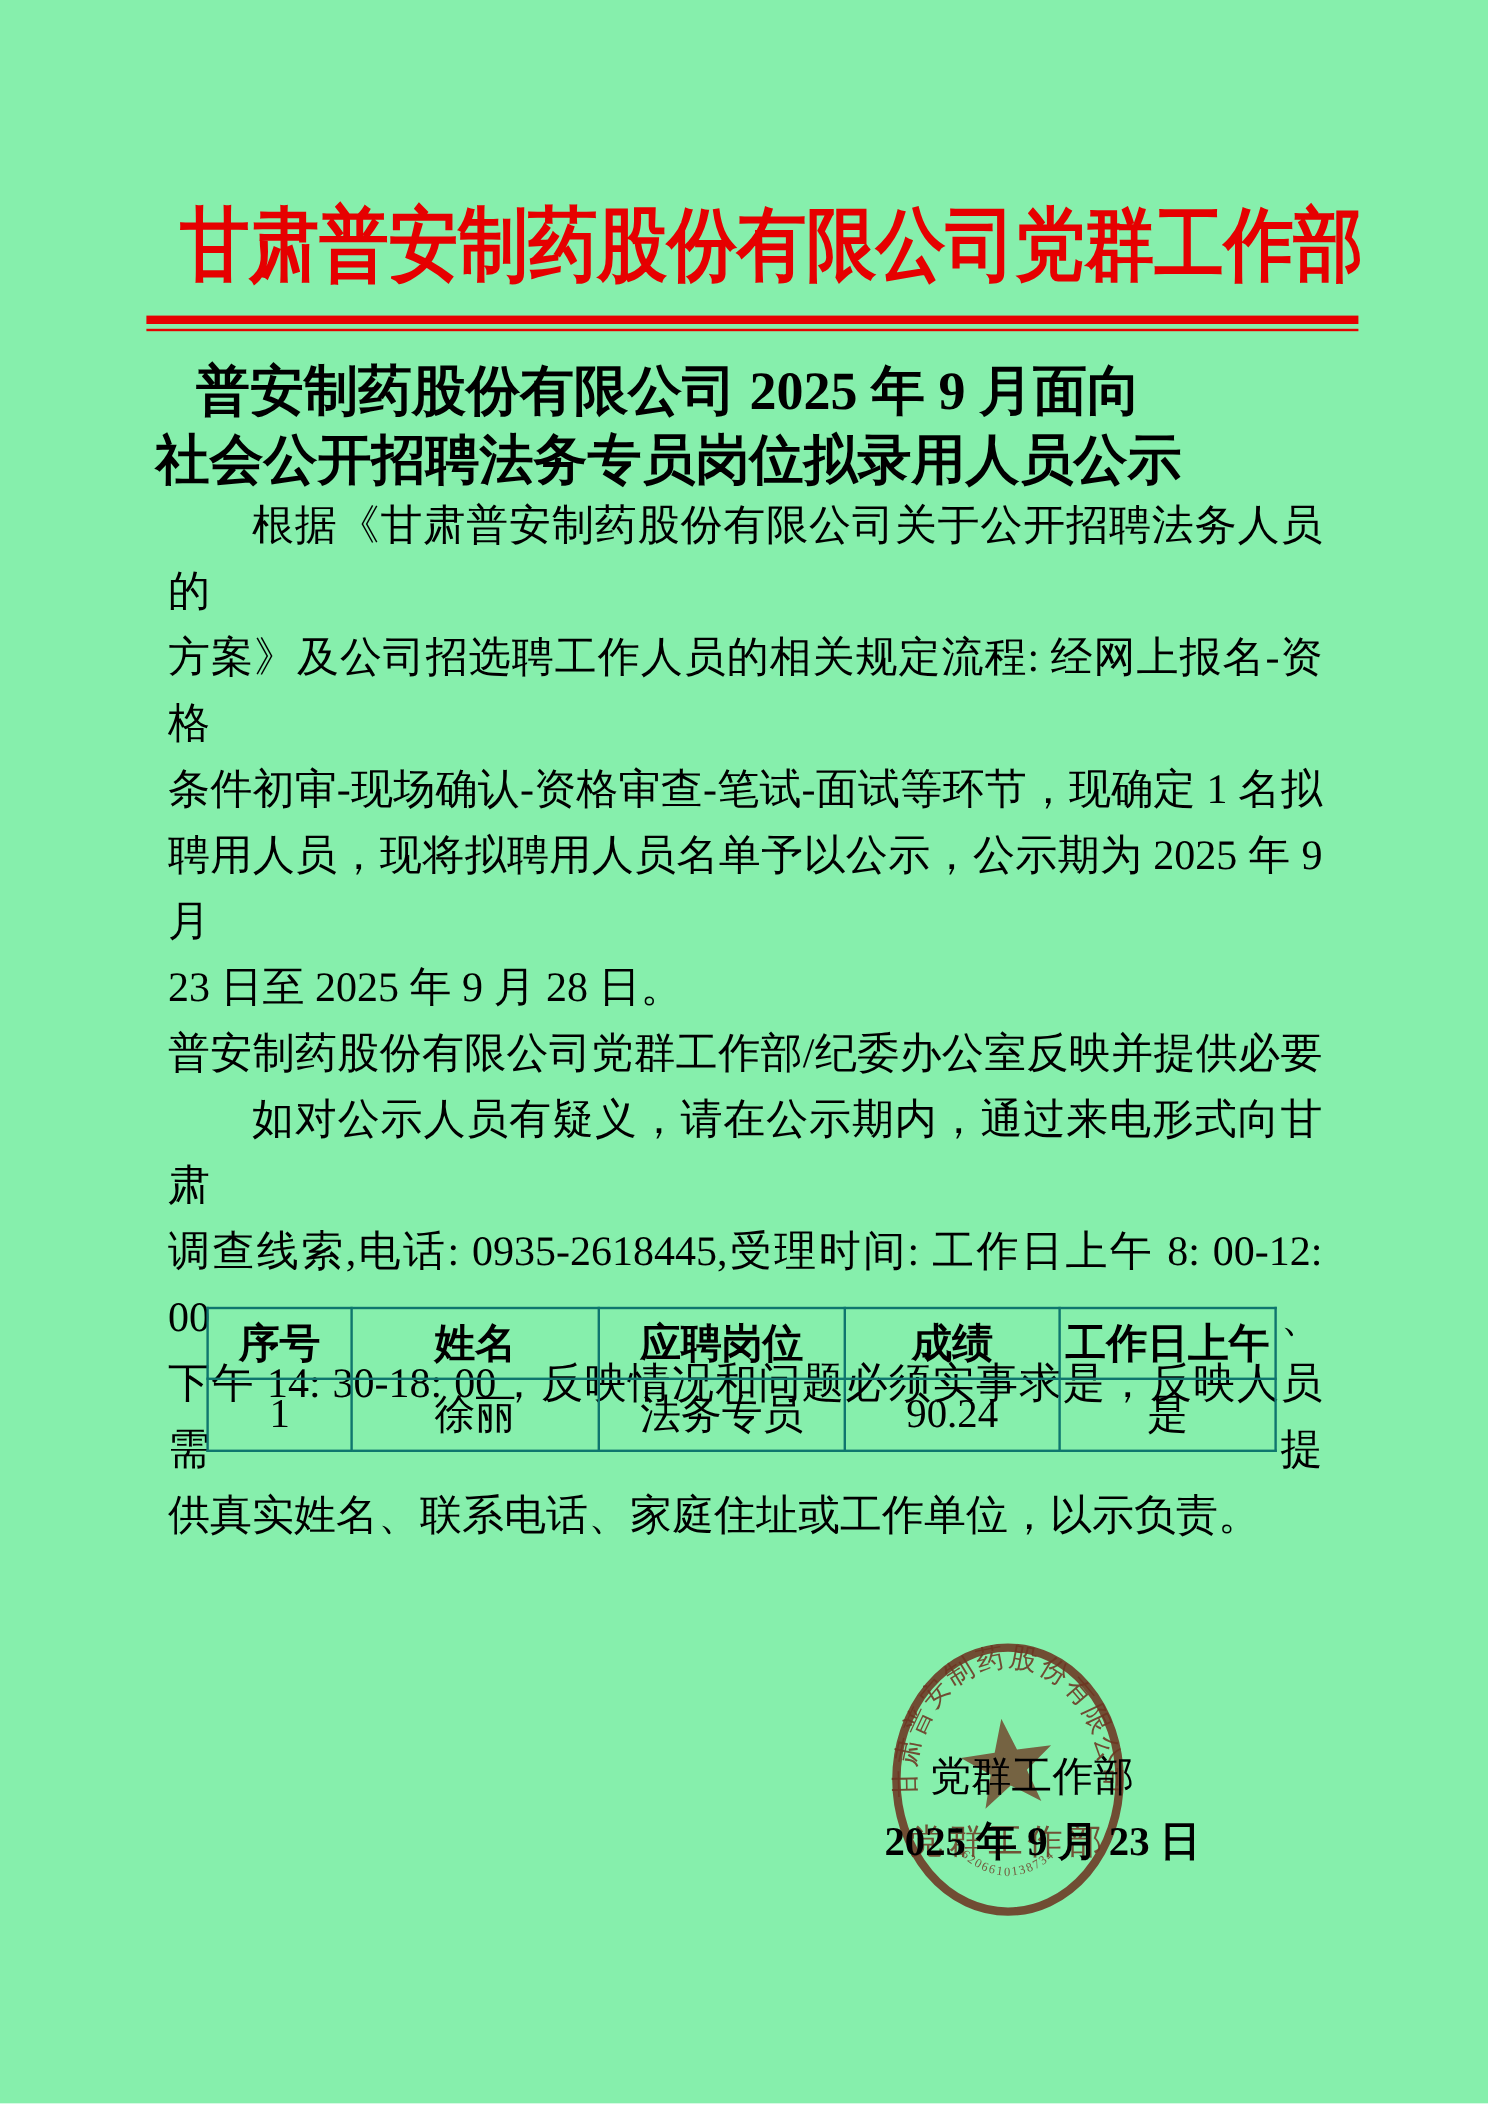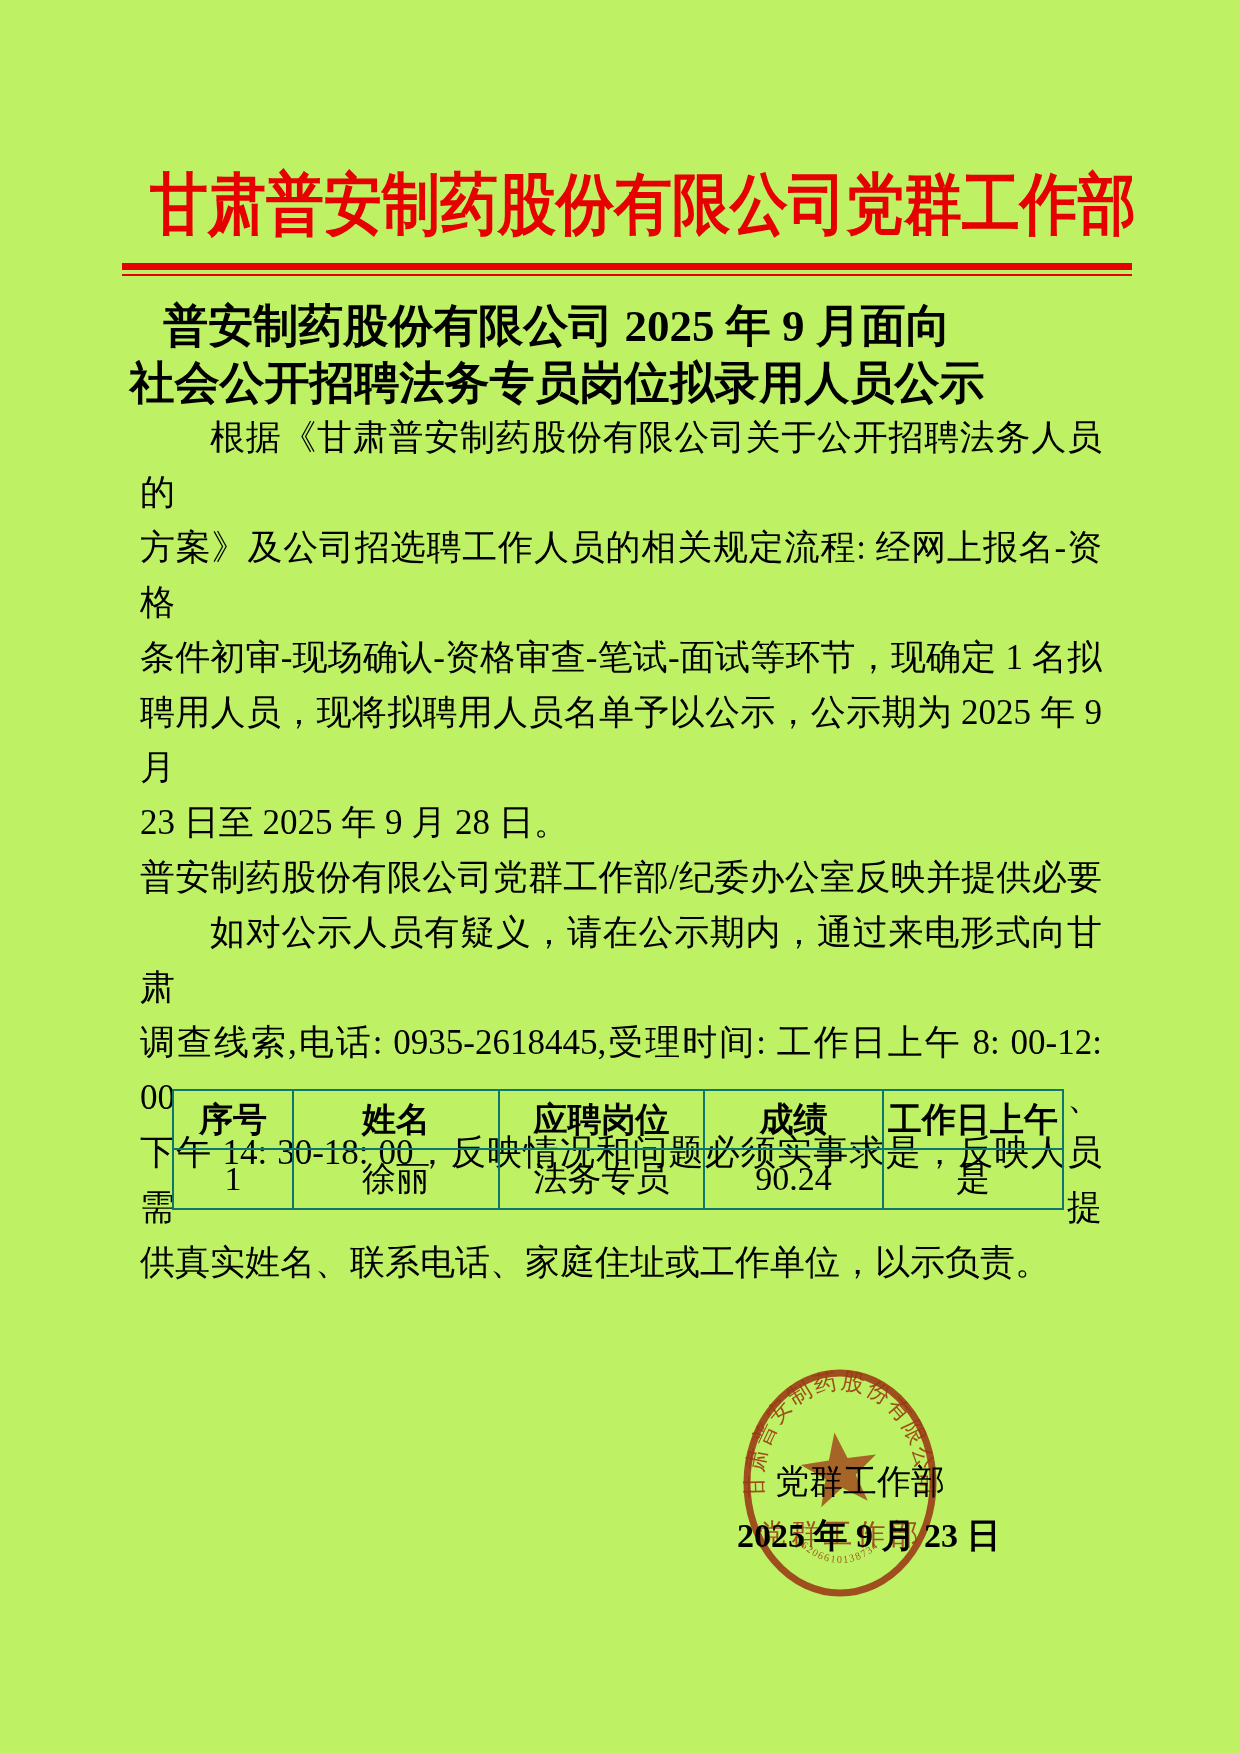--- a/index.html
+++ b/index.html
@@ -1,17 +1,17 @@
 <!DOCTYPE html>
 <html><head>
 <meta charset="utf-8">
 <style>
   html,body{margin:0;padding:0;background:#ffffff;}
   .page{
-    position:relative;width:1240px;height:1753px;background:#bef264;
+    position:relative;width:1240px;height:1753px;background:#86efac;
     overflow:hidden;font-family:"Liberation Serif",serif;color:#000;
   }
   
   .letterhead{
     position:absolute;left:150px;top:166px;width:962px;
     font-size:58px;font-weight:bold;color:#e60000;line-height:1.18;
     white-space:nowrap;text-align:justify;text-align-last:justify;
     transform:scaleY(1.15);transform-origin:center top;
   }
   .red-rule{

